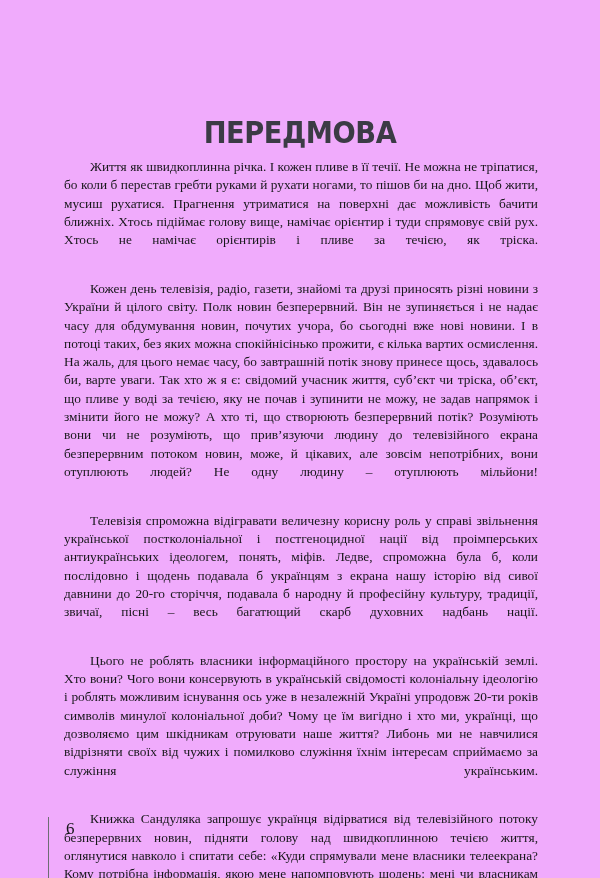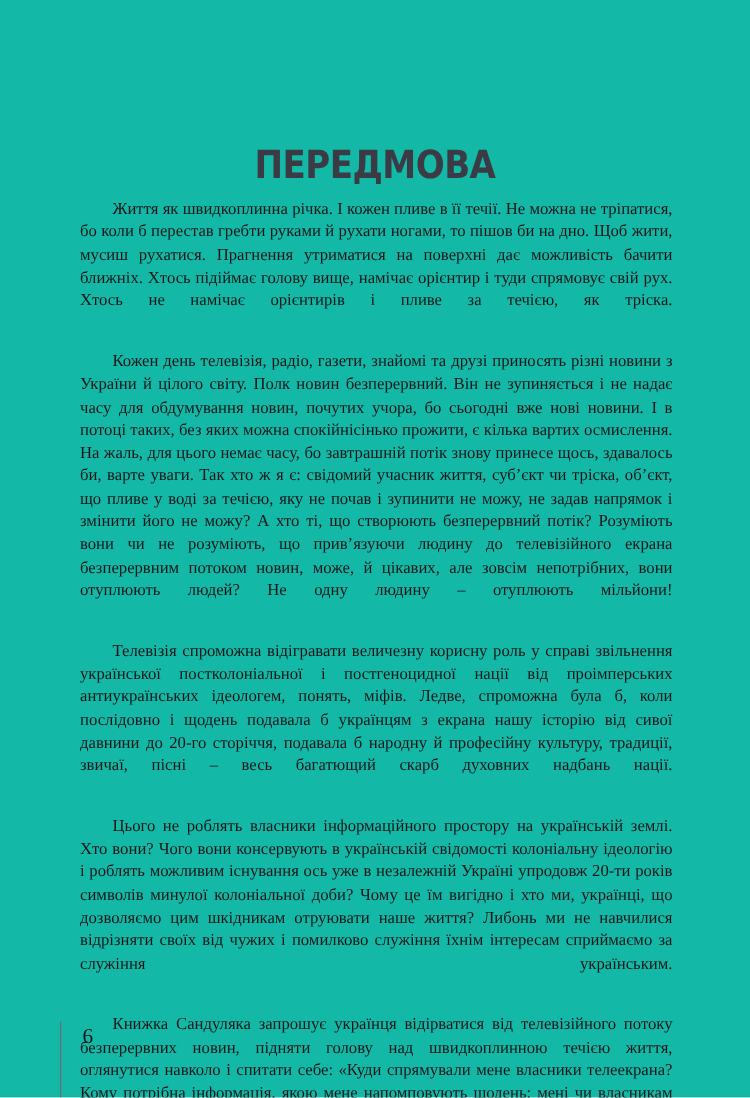--- a/index.html
+++ b/index.html
@@ -13,21 +13,21 @@
     height: 878px;
     position: relative;
     overflow: hidden;
     font-family: "Liberation Serif", "DejaVu Serif", serif;
     -webkit-font-smoothing: antialiased;
   }
 
   .page {
     position: absolute;
     inset: 0;
-    background: #14b8a6;
+    background: #f0abfc;
   }
 
   
   .chapter-title {
     position: absolute;
     top: 93px;
     left: 0;
     width: 600px;
     text-align: center;
     font-family: "DejaVu Sans", "Liberation Sans", sans-serif;

